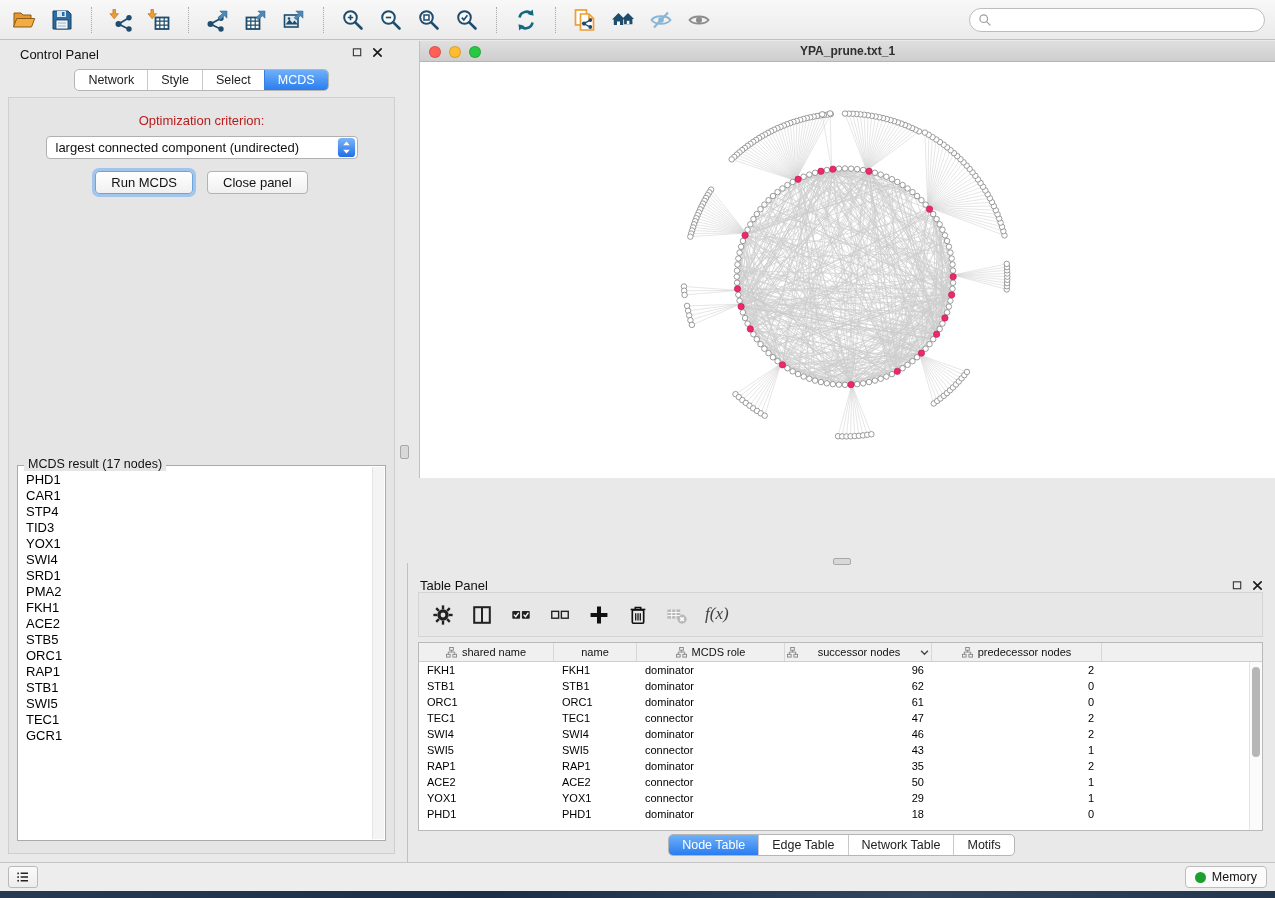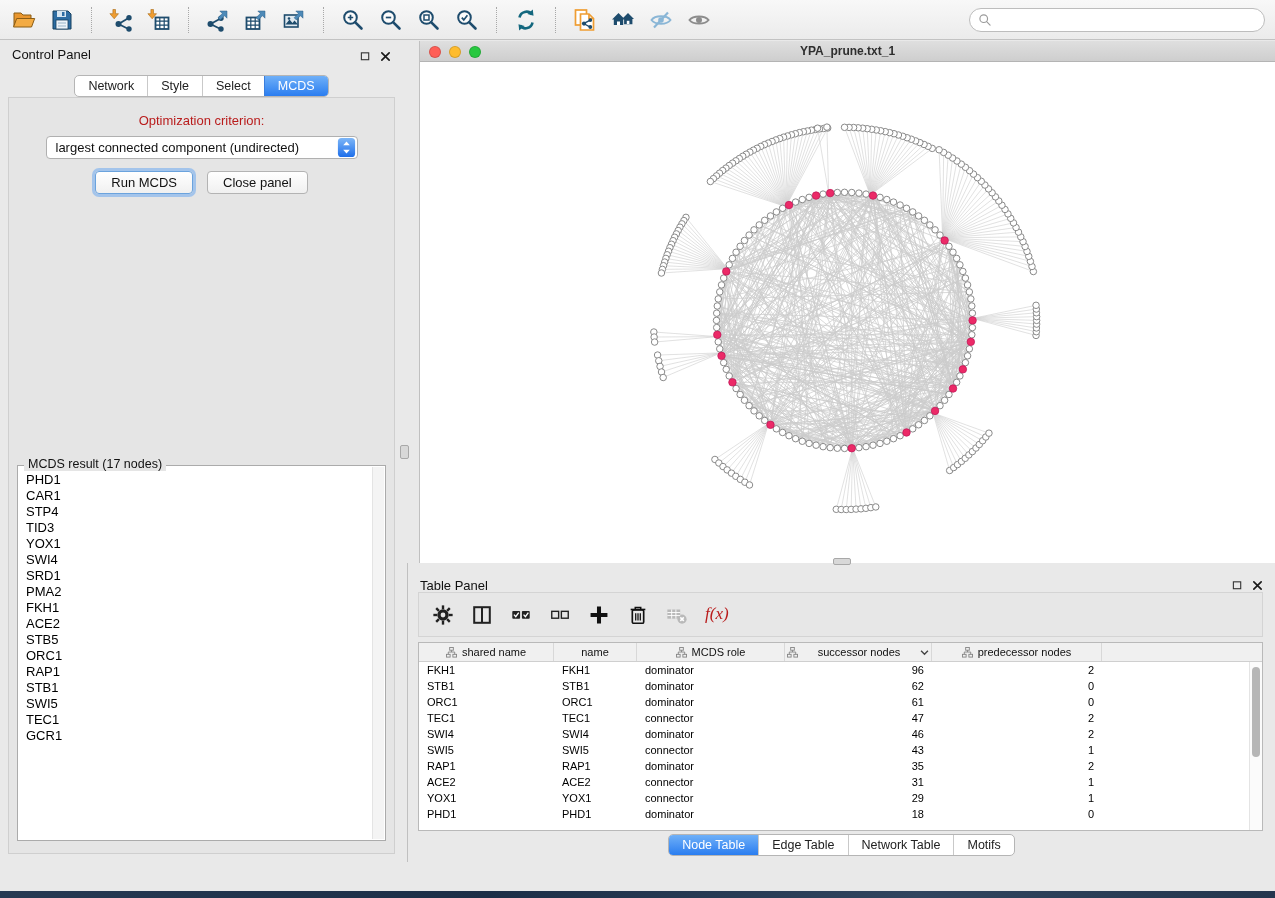--- a/index.html
+++ b/index.html
@@ -14,61 +14,61 @@
   .icn{width:24px;height:24px;display:block;}
   .icn svg{width:100%;height:100%;display:block;}
   .tb-sep{width:1px;height:26px;border-left:1px dotted #a8a8a8;margin:0 9px;}
   .search-wrap{margin-left:auto;margin-right:4px;position:relative;}
   .search-input{width:296px;height:24px;border:1px solid #bdbdbd;border-radius:13px;background:#fff;padding:0 10px 0 28px;font-size:13px;outline:none;color:#333;}
   .search-icon{position:absolute;left:9px;top:5px;width:14px;height:14px;}
   .search-icon svg{width:100%;height:100%;display:block;}
 
   
   .control-panel{position:absolute;left:0;top:40px;width:403px;bottom:29px;background:#e9e9e9;}
-  .cp-header{display:flex;align-items:flex-end;padding:7px 12px 0;}
+  .cp-header{display:flex;align-items:flex-start;padding:7px 20px 0;}
   .panel-title{font-size:13px;color:#111;}
   .win-icons{margin-left:auto;display:flex;gap:9px;align-items:center;}
   .win-icon{width:11px;height:11px;display:block;}
   .win-icon svg{width:100%;height:100%;display:block;}
-  .cp-tabs{display:flex;justify-content:center;margin-top:13px;}
+  .cp-tabs{display:flex;justify-content:center;margin-top:7px;}
   .seg{display:inline-flex;background:#fff;border:1px solid #b5b5b5;border-radius:5px;overflow:hidden;}
   .seg .tab{padding:3px 13px;font-size:12.5px;color:#222;border-left:1px solid #c9c9c9;white-space:nowrap;}
   .seg .tab:first-child{border-left:none;}
   .seg .tab.sel{background:linear-gradient(#6fb0f8,#2a7df0);color:#fff;border-left-color:#3a7edd;}
   .cp-content{position:absolute;left:8px;right:8px;top:57px;bottom:8px;background:#e5e5e5;border:1px solid #cfcfcf;}
   .opt-label{text-align:center;margin-top:15px;font-size:13px;color:#b91c1c;}
   .select{width:312px;height:23px;background:#fff;border:1px solid #b0b0b0;border-radius:4px;display:flex;align-items:center;margin:8px auto 0;padding-left:9px;font-size:13px;color:#111;position:relative;}
   .stepper{position:absolute;right:1px;top:1px;width:19px;height:19px;}
   .stepper svg{width:100%;height:100%;display:block;}
   .btn-row{display:flex;justify-content:center;gap:14px;margin-top:12px;}
   .btn{background:linear-gradient(#ffffff,#f0f0f0);border:1px solid #b3b3b3;border-radius:4px;padding:3px 15px;font-size:13px;color:#111;font-family:"Liberation Sans",sans-serif;}
   .btn.focus{box-shadow:0 0 0 3px rgba(110,170,240,.55);border-color:#6ba3dd;}
   .groupbox{position:absolute;left:8px;right:8px;top:367px;bottom:12px;border:1px solid #ababab;background:#fff;}
   .legend{position:absolute;top:-9px;left:6px;background:#e5e5e5;padding:0 4px;font-size:12.5px;color:#111;}
   .mcds-list{position:absolute;top:6px;left:8px;right:16px;bottom:4px;overflow:hidden;font-size:13px;line-height:16px;color:#000;}
   .scroll-track{position:absolute;top:1px;bottom:1px;right:1px;width:12px;background:#f4f4f4;border-left:1px solid #e4e4e4;}
 
   
-  .net-window{position:absolute;left:419px;top:41px;right:0;height:522px;background:#fff;border-left:1px solid #c0c0c0;}
+  .net-window{position:absolute;left:419px;top:41px;right:0;height:437px;background:#fff;border-left:1px solid #c0c0c0;}
   .net-titlebar{height:21px;background:linear-gradient(#dfdfdf,#cecece);border-bottom:1px solid #b4b4b4;position:relative;display:flex;align-items:center;justify-content:center;}
   .lights{position:absolute;left:9px;top:5px;display:flex;gap:8px;}
   .light{width:12px;height:12px;border-radius:50%;border:1px solid rgba(0,0,0,.15);}
   .net-title{font-size:12px;font-weight:600;color:#2e2e2e;}
   .net-canvas{position:absolute;top:21px;left:0;right:0;bottom:0;background:#fff;}
   #graph-svg{width:100%;height:100%;display:block;}
   .split-handle-v{position:absolute;left:400px;top:445px;width:9px;height:14px;background:#d8d8d8;border:1px solid #a8a8a8;border-radius:2px;}
 
   
   .table-panel{position:absolute;left:407px;top:563px;right:0;bottom:29px;background:#e9e9e9;border-left:1px solid #c0c0c0;}
   .split-handle-h{position:absolute;left:425px;top:-5px;width:18px;height:7px;background:#d8d8d8;border:1px solid #a8a8a8;border-radius:2px;}
   .tp-header{display:flex;align-items:center;padding:15px 12px 0;}
   .tp-toolbar{position:absolute;left:10px;right:12px;top:29px;height:45px;background:#e7e7e7;border:1px solid #d4d4d4;display:flex;align-items:center;gap:17px;padding:0 13px;}
   .tp-btn{width:22px;height:22px;background:none;border:none;padding:0;display:flex;align-items:center;justify-content:center;}
   .tp-btn .icn{width:22px;height:22px;}
-  .fx{font-family:"Liberation Serif",serif;font-style:italic;font-size:17px;color:#b91c1c;line-height:20px;}
+  .fx{font-family:"Liberation Serif",serif;font-style:italic;font-size:17px;color:#404040;line-height:20px;}
   .tp-table{position:absolute;left:10px;right:12px;top:79px;height:189px;background:#fff;border:1px solid #b9b9b9;overflow:hidden;}
   .thead{display:flex;height:19px;background:#f0f0f0;border-bottom:1px solid #cfcfcf;}
   .th{display:flex;align-items:center;justify-content:center;gap:5px;font-size:11px;color:#111;border-right:1px solid #d8d8d8;}
   .th.fill{flex:1;border-right:none;}
   .th .tree{width:11px;height:11px;display:block;}
   .tr{display:flex;height:16px;}
   .td{font-size:11px;color:#000;line-height:16px;padding:0 8px;white-space:nowrap;overflow:hidden;}
   .td.num{text-align:right;}
   .vscroll{position:absolute;top:19px;right:0;bottom:0;width:13px;border-left:1px solid #e4e4e4;background:#fbfbfb;}
   .vthumb{position:absolute;top:5px;left:2px;width:8px;height:90px;border-radius:4px;background:#b6b6b6;}
@@ -1486,21 +1486,21 @@
               <div class="td" style="width: 135px;">RAP1</div>
               <div class="td" style="width: 83px;">RAP1</div>
               <div class="td" style="width: 148px;">dominator</div>
               <div class="td num" style="width: 147px;">35</div>
               <div class="td num" style="width: 170px;">2</div>
             </div>
             <div class="tr">
               <div class="td" style="width: 135px;">ACE2</div>
               <div class="td" style="width: 83px;">ACE2</div>
               <div class="td" style="width: 148px;">connector</div>
-              <div class="td num" style="width: 147px;">31</div>
+              <div class="td num" style="width: 147px;">50</div>
               <div class="td num" style="width: 170px;">1</div>
             </div>
             <div class="tr">
               <div class="td" style="width: 135px;">YOX1</div>
               <div class="td" style="width: 83px;">YOX1</div>
               <div class="td" style="width: 148px;">connector</div>
               <div class="td num" style="width: 147px;">29</div>
               <div class="td num" style="width: 170px;">1</div>
             </div>
             <div class="tr">
@@ -1518,15 +1518,35 @@
       <div class="tp-tabs">
         <div class="seg">
           <span class="tab sel">Node Table</span>
           <span class="tab">Edge Table</span>
           <span class="tab">Network Table</span>
           <span class="tab">Motifs</span>
         </div>
       </div>
     </div>
 
+    <div class="statusbar">
+      <button class="sb-btn">
+        <span class="icn">
+          <svg viewBox="0 0 24 24">
+              <g stroke="#222" stroke-width="2.2">
+                <path d="M8.5 6.5h11M8.5 12h11M8.5 17.5h11"></path>
+              </g>
+              <g fill="#222">
+                <rect x="3.5" y="5.4" width="2.4" height="2.4"></rect>
+                <rect x="3.5" y="10.9" width="2.4" height="2.4"></rect>
+                <rect x="3.5" y="16.4" width="2.4" height="2.4"></rect>
+              </g>
+            </svg>
+        </span>
+      </button>
+      <button class="mem-btn">
+        <span class="mem-dot"></span>
+        <span>Memory</span>
+      </button>
+    </div>
 
   </div>
 </div>
 
 </body></html>

